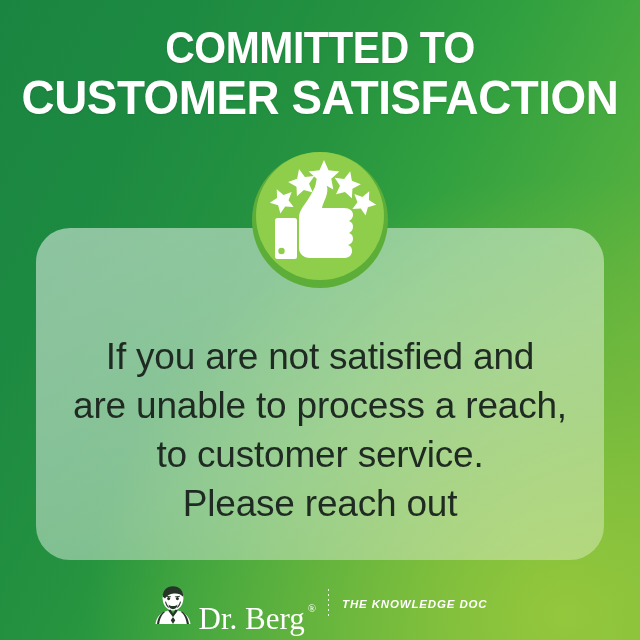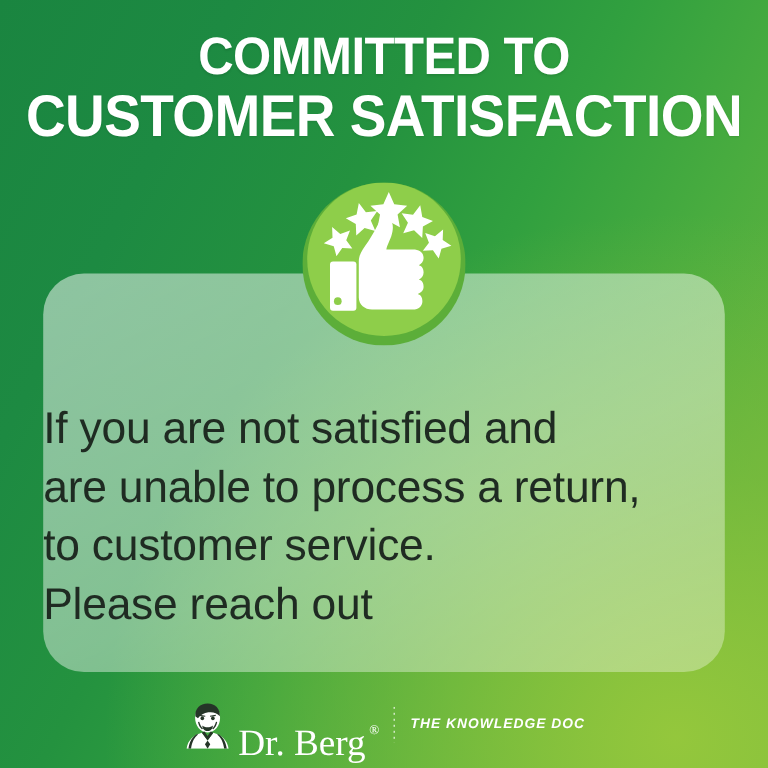--- a/index.html
+++ b/index.html
@@ -66,21 +66,21 @@
         rgba(255,255,255,0.47) 30%,
         rgba(255,255,255,0.43) 58%,
         rgba(255,255,255,0.37) 80%,
         rgba(255,255,255,0.33) 100%);
   }
 
   #bodytext {
     position:absolute;
     left:0; right:0;
     top:104px;
-    text-align:left;
+    text-align:center;
     color:#1f2b22;
     font-size:37px;
     line-height:49px;
     font-weight:normal;
     letter-spacing:-0.2px;
   }
   #bodytext .bline { display:block; white-space:nowrap; }
 
   
   #badge {
@@ -144,21 +144,21 @@
 <div id="poster">
 
   <div id="heading">
     <span class="hline" id="hline1">COMMITTED TO</span>
     <span class="hline" id="hline2">CUSTOMER SATISFACTION</span>
   </div>
 
   <div id="card">
     <div id="bodytext">
       <span class="bline">If you are not satisfied and</span>
-      <span class="bline">are unable to process a return,</span>
+      <span class="bline">are unable to process a reach,</span>
       <span class="bline">to customer service.</span>
       <span class="bline">Please reach out</span>
     </div>
   </div>
 
   <div id="badge">
     <svg width="136" height="136" viewBox="0 0 136 136">
 
       <circle cx="68" cy="68" r="68" fill="#5cae39"></circle>
 

